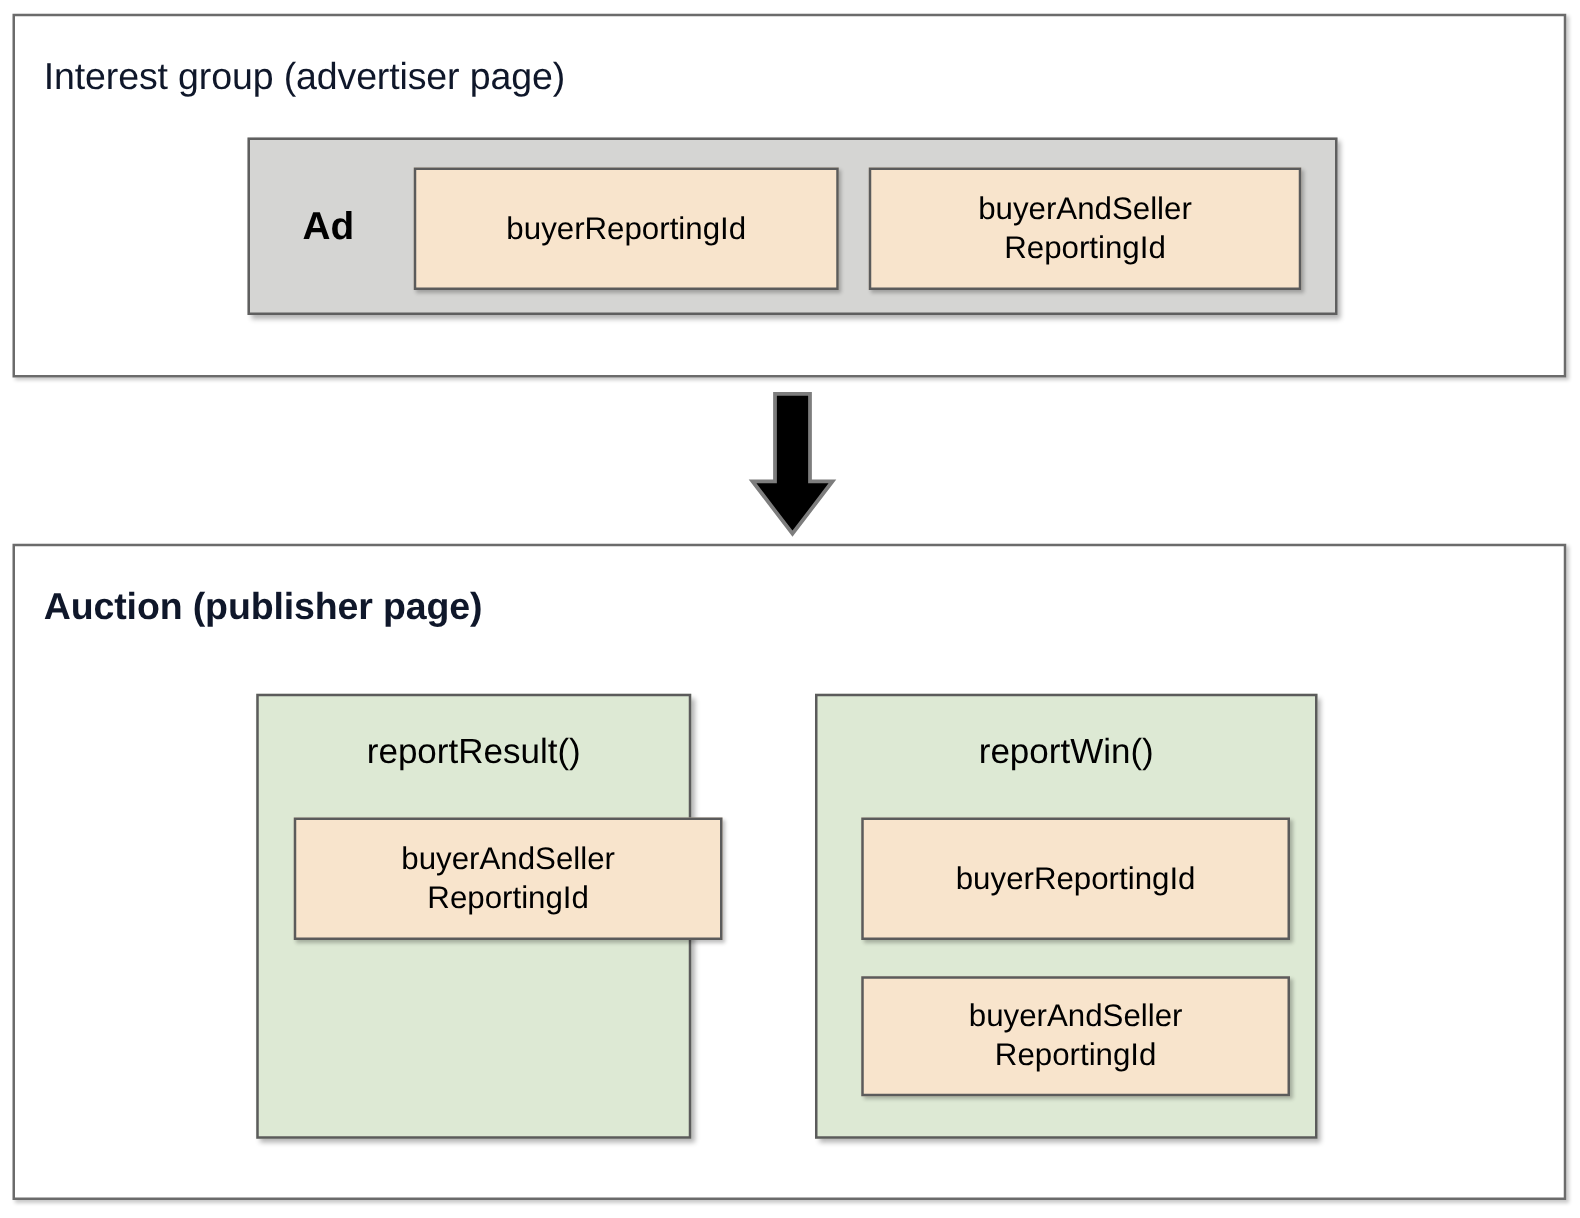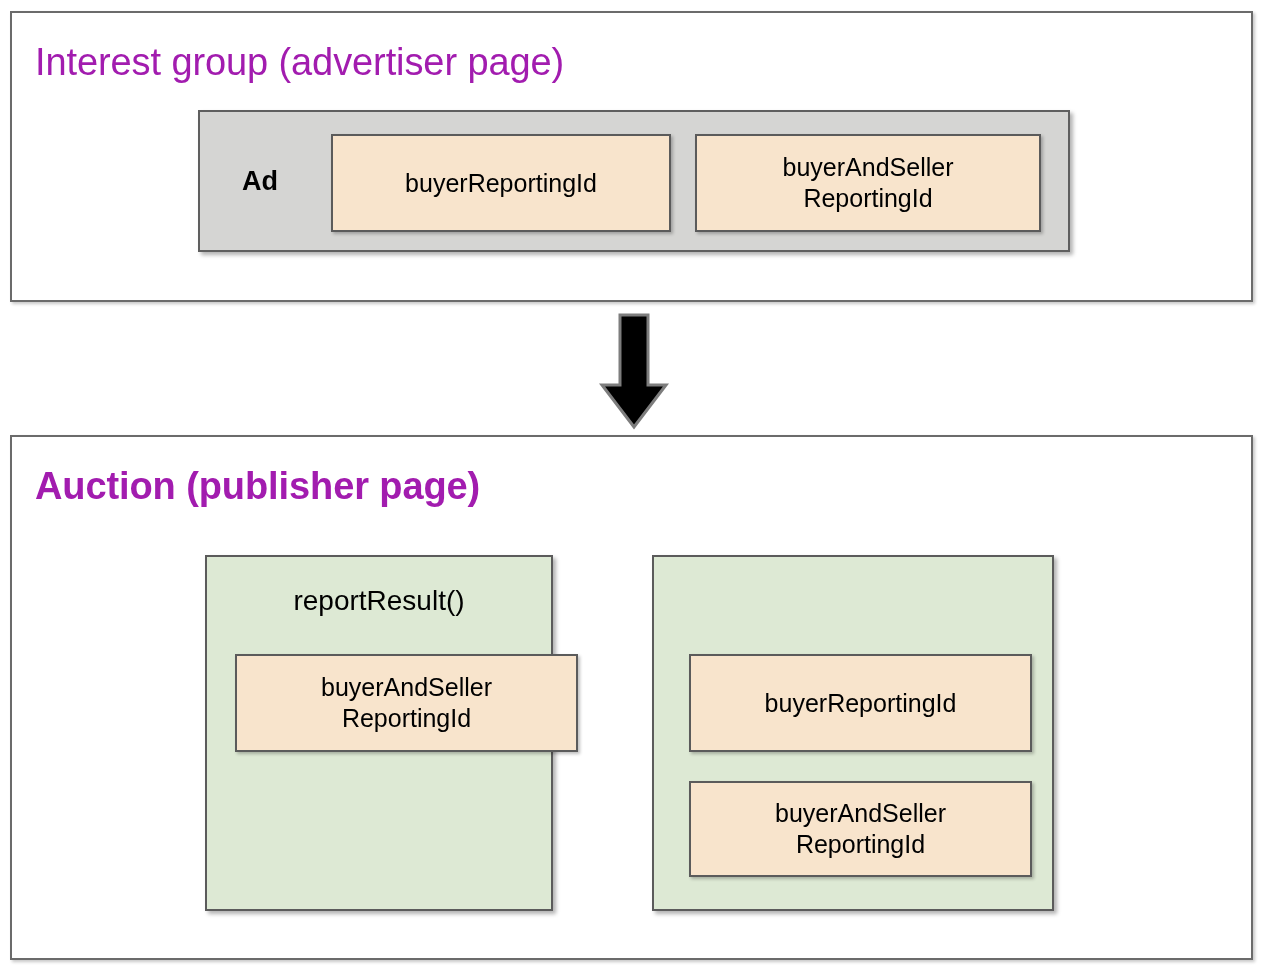--- a/index.html
+++ b/index.html
@@ -29,24 +29,24 @@
     border: 2px solid #6b6b6b;
     box-sizing: border-box;
     box-shadow: 2px 2px 3px rgba(0,0,0,0.22);
   }
   #panel-top    { left: 10px;  top: 11px;  width: 1243px; height: 291px; }
   #panel-bottom { left: 10px;  top: 435px; width: 1243px; height: 525px; }
 
   .panel-title {
     position: absolute;
     left: 23px;
-    font-size: 38px;
+    font-size: 30px;
     line-height: 34px;
     letter-spacing: -0.1px;
-    color: #a21caf;
+    color: #0f172a;
     white-space: nowrap;
   }
   #panel-top .panel-title    { top: 32px; }
   #panel-bottom .panel-title { top: 32px; font-weight: bold; }
 
   
   .box {
     position: absolute;
     box-sizing: border-box;
     border: 2px solid #5f5f5f;
@@ -68,21 +68,21 @@
     top: 97px;
     width: 872px;
     height: 142px;
     display: block;
   }
   #ad-label {
     position: absolute;
     left: 42px;
     top: 50%;
     transform: translateY(-50%);
-    font-size: 27px;
+    font-size: 31px;
     font-weight: bold;
     line-height: 30px;
     white-space: nowrap;
   }
   #ad-buyer-reporting-id {
     left: 131px;
     top: 22px;
     width: 340px;
     height: 98px;
     font-size: 25px;
@@ -191,20 +191,21 @@
 
       <div class="fn-title">reportResult()</div>
 
       <div class="box box-orange" id="rr-buyer-and-seller-reporting-id">
         <span class="box-text">buyerAndSeller<br>ReportingId</span>
       </div>
     </div>
 
     <div class="box box-green fn-box" id="report-win-box">
 
+      <div class="fn-title">reportWin()</div>
 
       <div class="box box-orange" id="rw-buyer-reporting-id">
         <span class="box-text">buyerReportingId</span>
       </div>
 
       <div class="box box-orange" id="rw-buyer-and-seller-reporting-id">
         <span class="box-text">buyerAndSeller<br>ReportingId</span>
       </div>
     </div>
 

